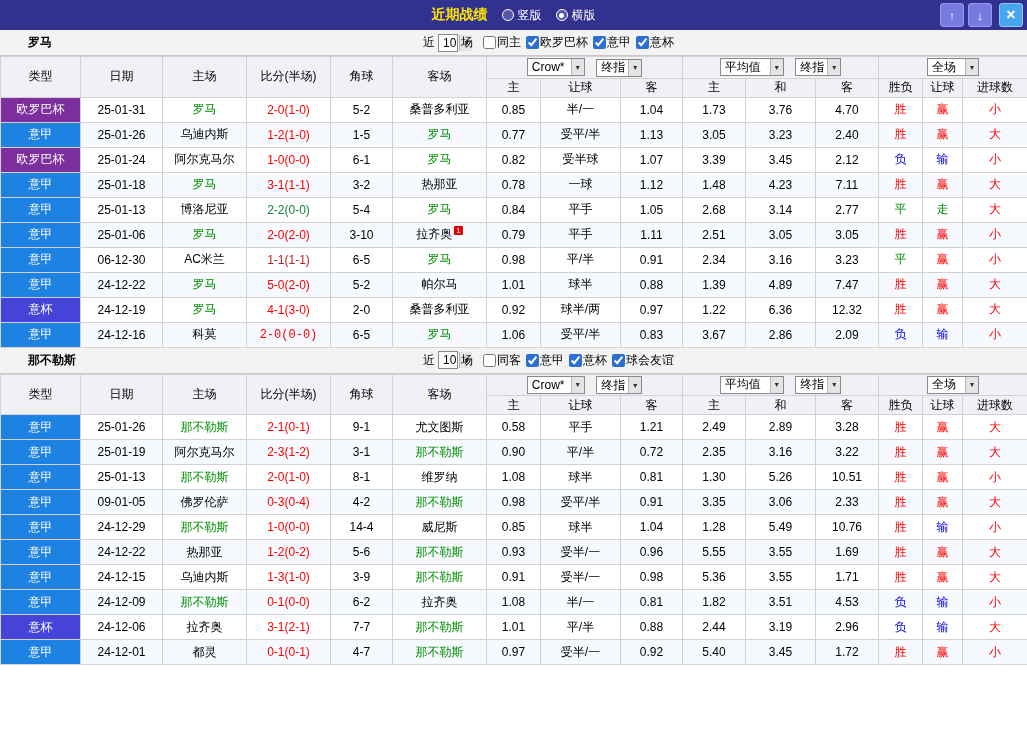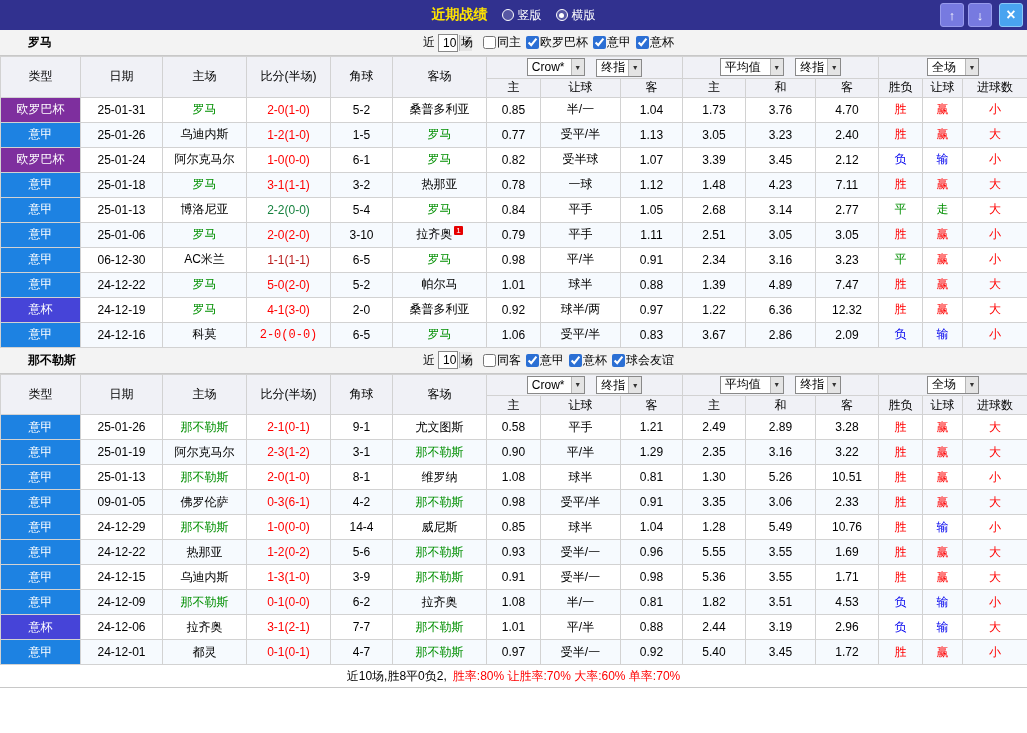--- a/index.html
+++ b/index.html
@@ -464,21 +464,21 @@
         </tr>
         <tr>
           <td class="league" style="color: rgb(255, 255, 255); background: rgb(29, 130, 226);">意甲</td>
           <td>25-01-19</td>
           <td>阿尔克马尔</td>
           <td style="color: rgb(255, 0, 0);">2-3(1-2)</td>
           <td>3-1</td>
           <td style="color: rgb(0, 143, 0);">那不勒斯</td>
           <td>0.90</td>
           <td>平/半</td>
-          <td>1.29</td>
+          <td>0.72</td>
           <td>2.35</td>
           <td>3.16</td>
           <td>3.22</td>
           <td style="color: rgb(255, 0, 0);">胜</td>
           <td style="color: rgb(255, 0, 0);">赢</td>
           <td style="color: rgb(255, 0, 0);">大</td>
         </tr>
         <tr>
           <td class="league" style="color: rgb(255, 255, 255); background: rgb(29, 130, 226);">意甲</td>
           <td>25-01-13</td>
@@ -493,21 +493,21 @@
           <td>5.26</td>
           <td>10.51</td>
           <td style="color: rgb(255, 0, 0);">胜</td>
           <td style="color: rgb(255, 0, 0);">赢</td>
           <td style="color: rgb(255, 0, 0);">小</td>
         </tr>
         <tr>
           <td class="league" style="color: rgb(255, 255, 255); background: rgb(29, 130, 226);">意甲</td>
           <td>09-01-05</td>
           <td>佛罗伦萨</td>
-          <td style="color: rgb(255, 0, 0);">0-3(6-1)</td>
+          <td style="color: rgb(255, 0, 0);">0-3(0-4)</td>
           <td>4-2</td>
           <td style="color: rgb(0, 143, 0);">那不勒斯</td>
           <td>0.98</td>
           <td>受平/半</td>
           <td>0.91</td>
           <td>3.35</td>
           <td>3.06</td>
           <td>2.33</td>
           <td style="color: rgb(255, 0, 0);">胜</td>
           <td style="color: rgb(255, 0, 0);">赢</td>
@@ -611,16 +611,13 @@
           <td>5.40</td>
           <td>3.45</td>
           <td>1.72</td>
           <td style="color: rgb(255, 0, 0);">胜</td>
           <td style="color: rgb(255, 0, 0);">赢</td>
           <td style="color: rgb(255, 0, 0);">小</td>
         </tr>
       </tbody>
   </table>
 
-  <div class="summary">
-    <span>近10场,胜8平0负2,</span><span class="sstats">胜率:80% 让胜率:70% 大率:60% 单率:70%</span>
-  </div>
 </section>
 
 </body></html>

